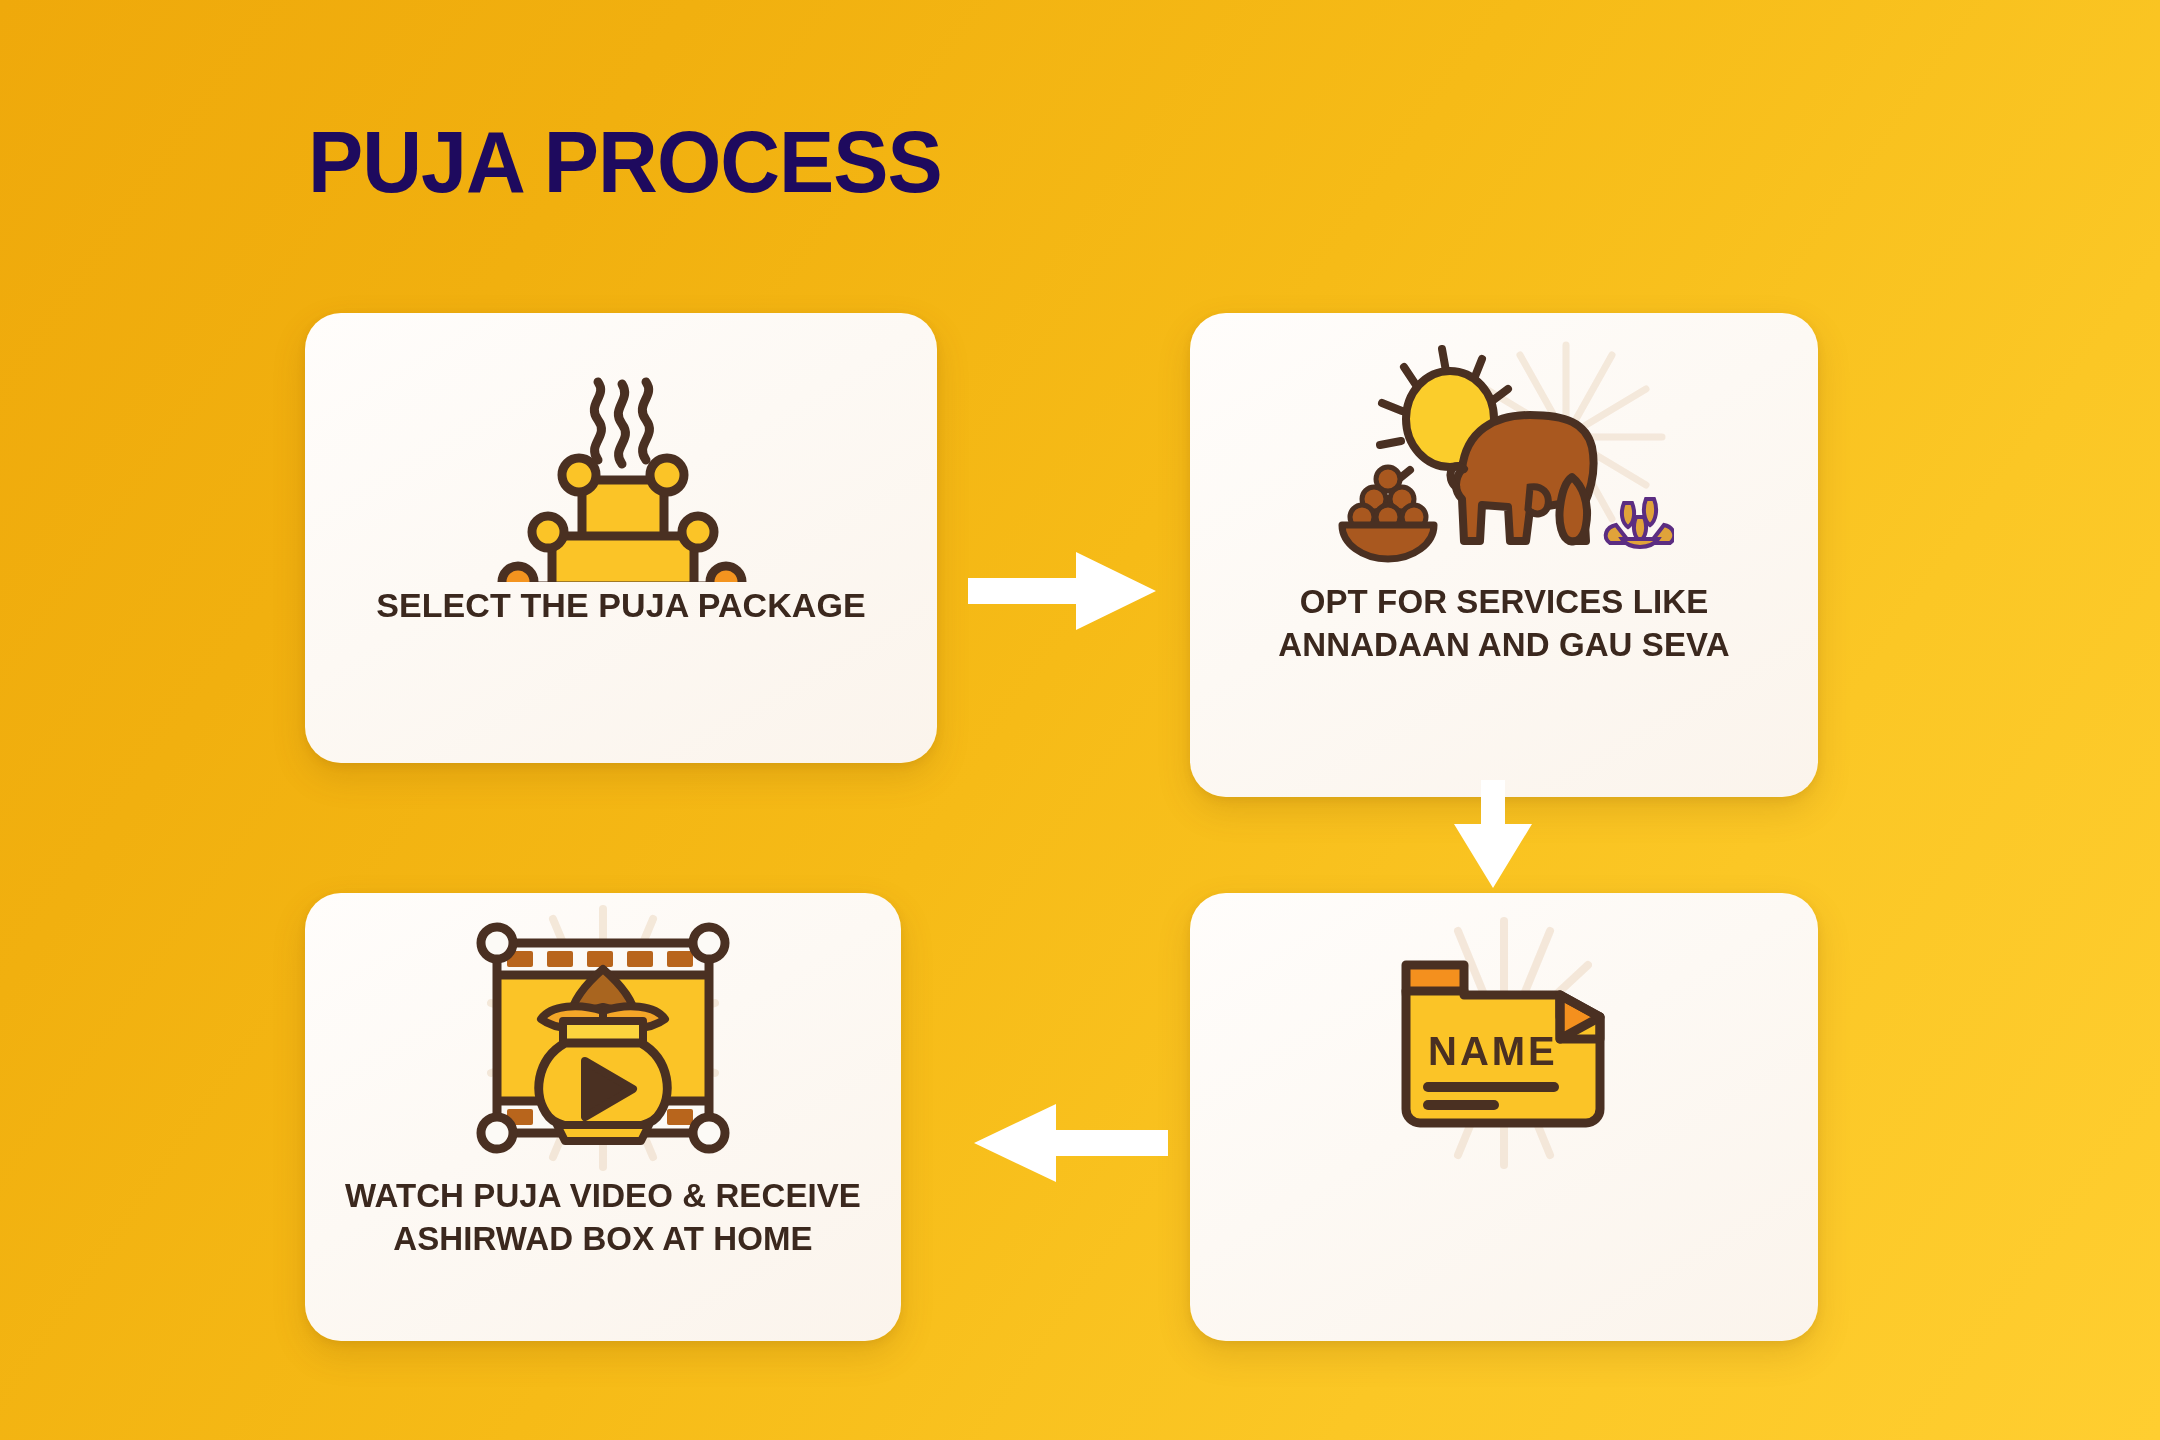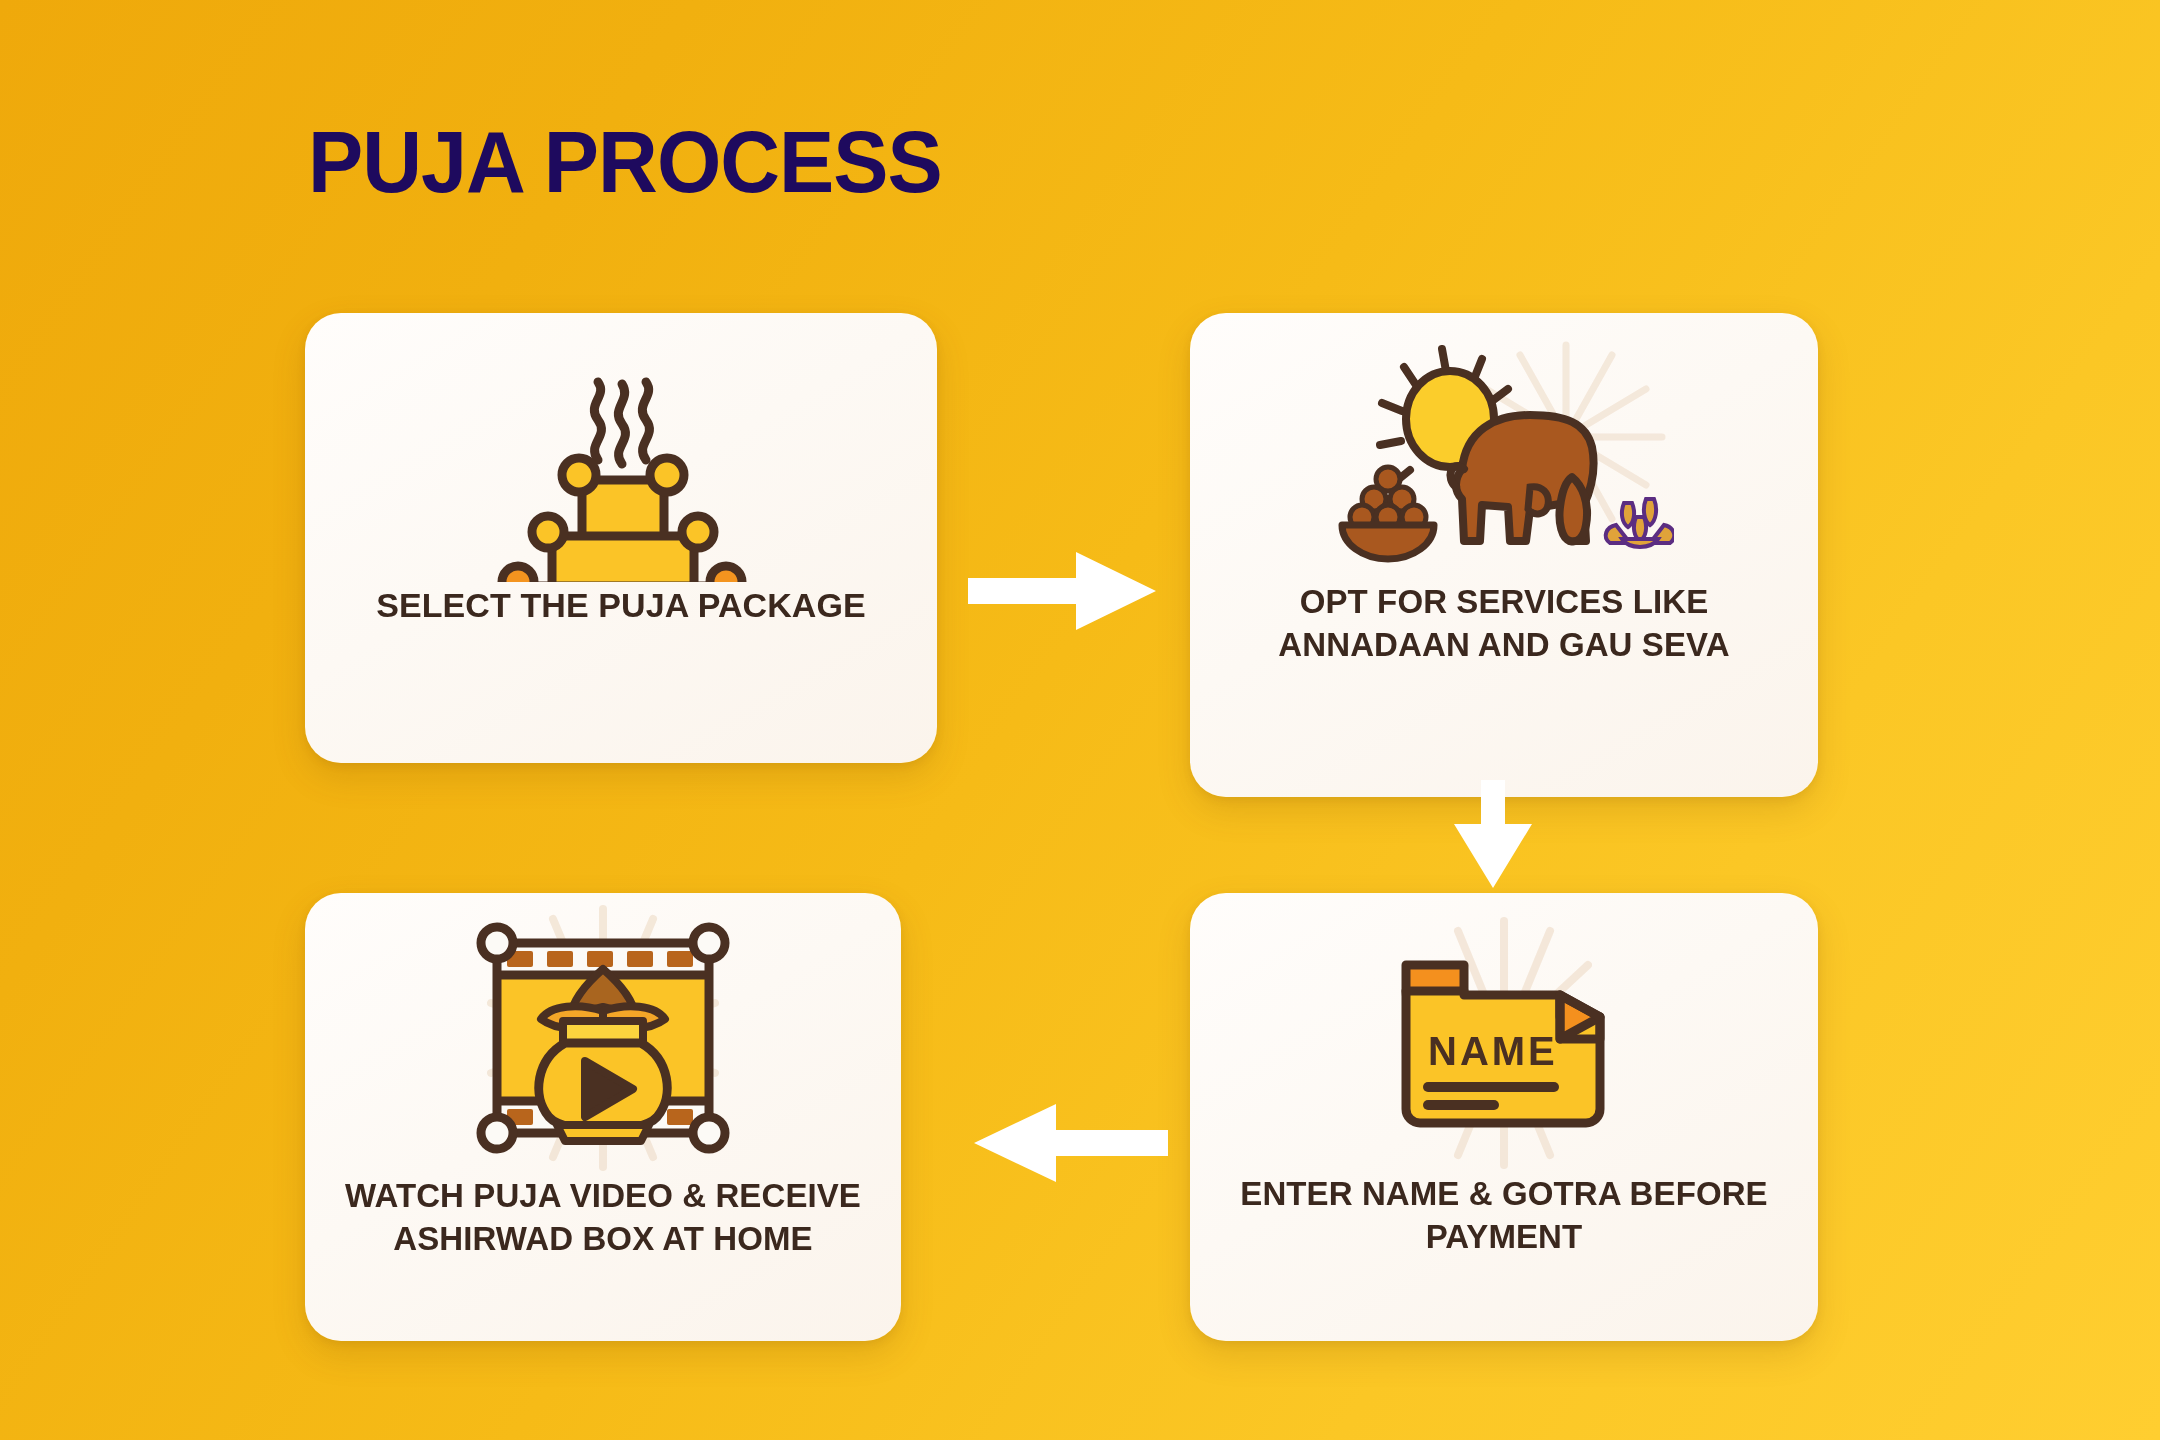--- a/index.html
+++ b/index.html
@@ -197,21 +197,20 @@
 
       <path d="M206 82 L 246 104 L 206 126 Z" fill="#F4901E" stroke="#4A3022" stroke-width="9" stroke-linejoin="round"></path>
       <path d="M206 82 L 206 126 L 246 126 L 246 104 Z" fill="none" stroke="#4A3022" stroke-width="9" stroke-linejoin="round"></path>
 
       <text x="74" y="152" font-family="Liberation Sans, sans-serif" font-size="40" font-weight="bold" fill="#4A3022" letter-spacing="3">NAME</text>
 
       <line x1="74" y1="174" x2="200" y2="174" stroke="#4A3022" stroke-width="10" stroke-linecap="round"></line>
       <line x1="74" y1="192" x2="140" y2="192" stroke="#4A3022" stroke-width="10" stroke-linecap="round"></line>
     </svg>
   </div>
-  <div class="card-label">ENTER NAME &amp; GOTRA BEFORE PAYMENT</div>
 </div>
 
 <div class="card card-4">
   <div class="icon-wrap">
     <svg width="300" height="270" viewBox="0 0 300 270">
 
       <g stroke="#F2E4D4" stroke-width="8" stroke-linecap="round" opacity="0.85">
         <line x1="150" y1="135" x2="150" y2="6"></line>
         <line x1="150" y1="135" x2="200" y2="16"></line>
         <line x1="150" y1="135" x2="240" y2="52"></line>

